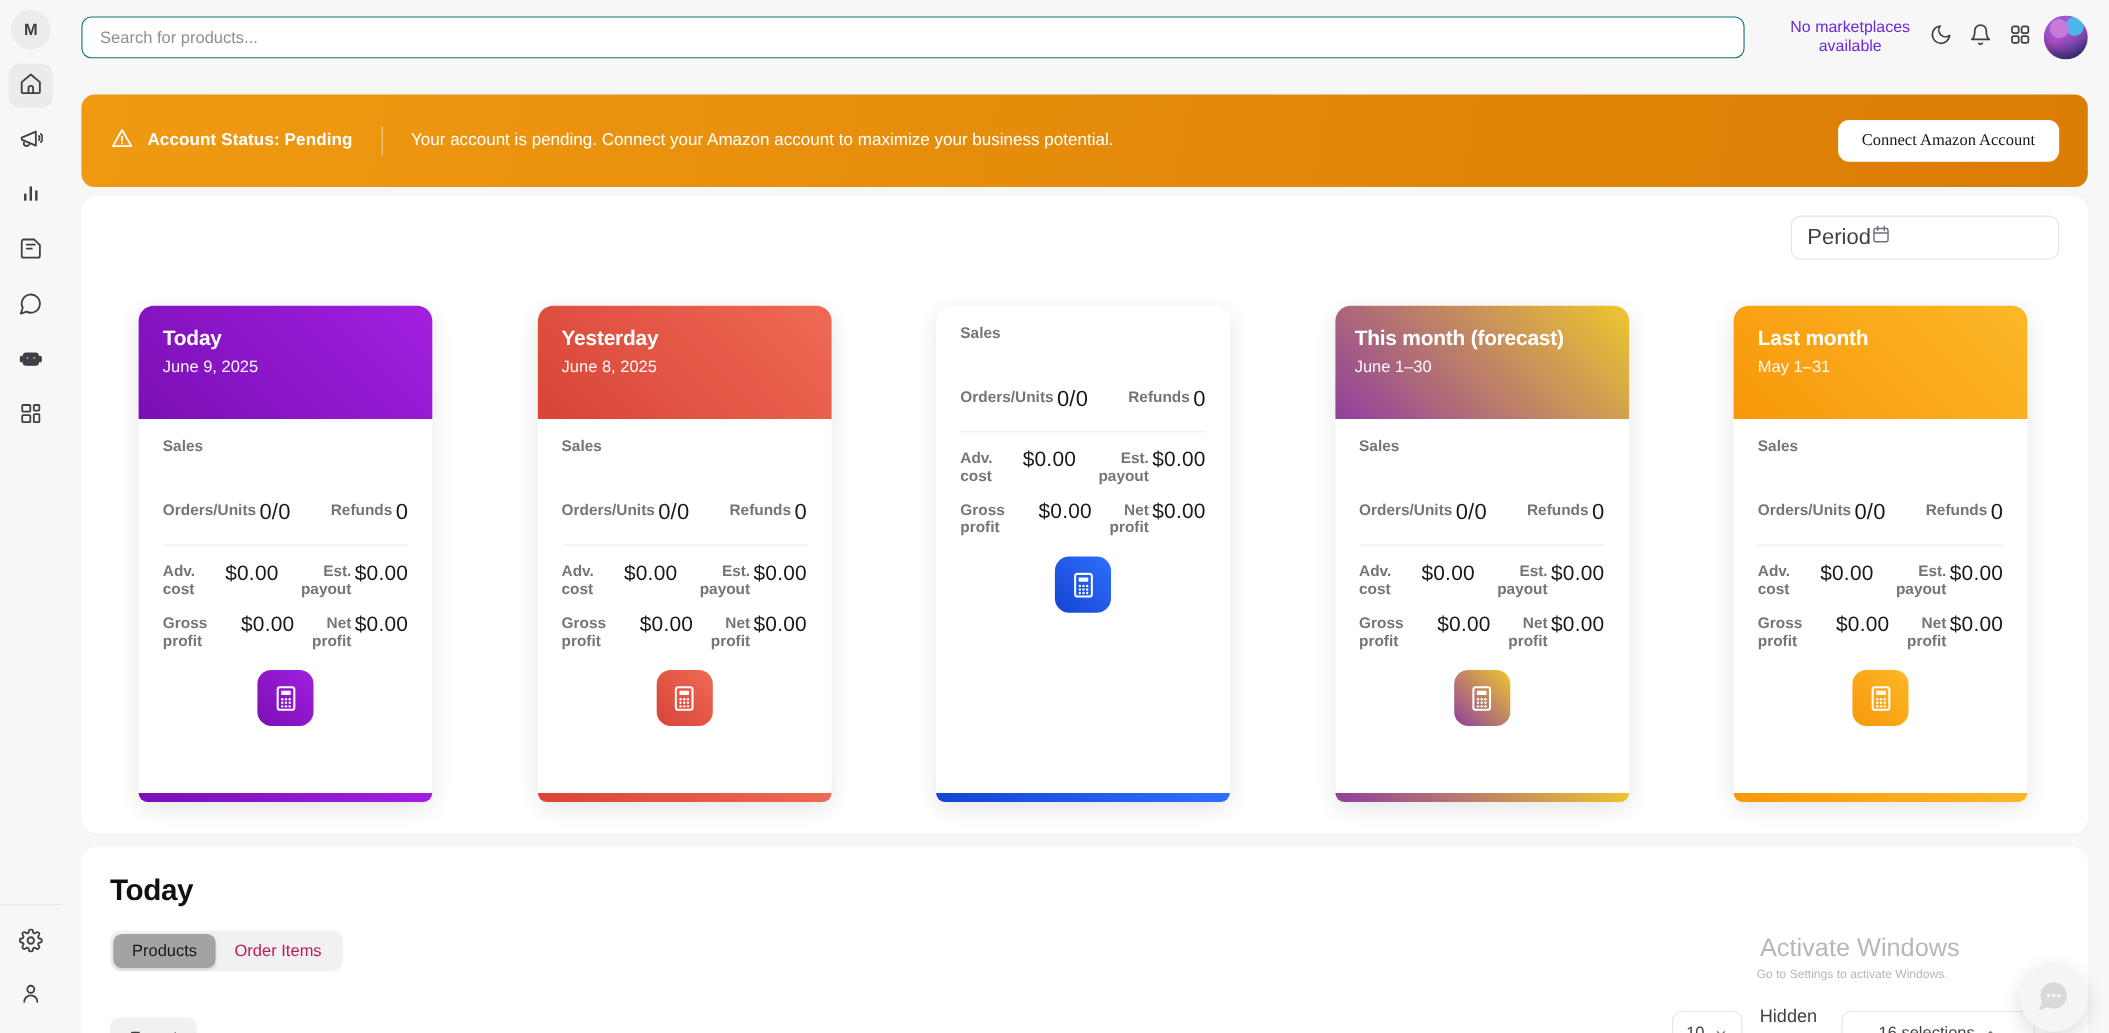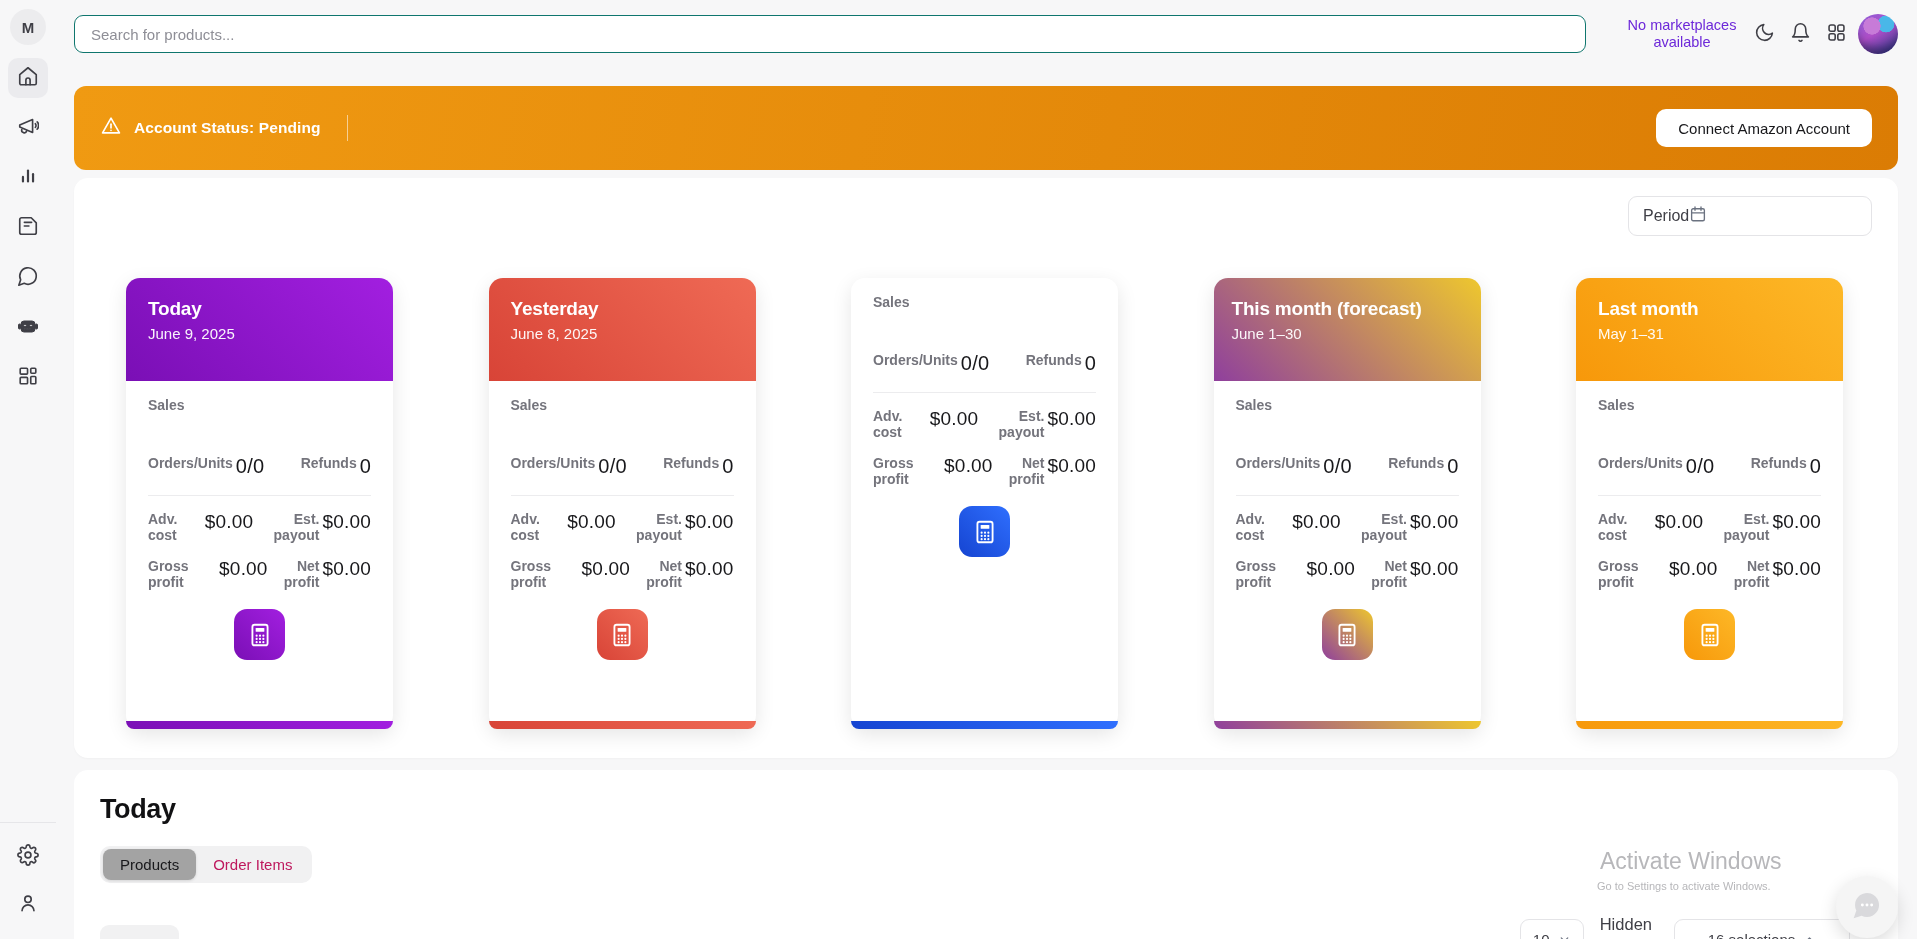--- a/index.html
+++ b/index.html
@@ -43,28 +43,28 @@
 
   
   .banner { margin-top:18px; height:84px; border-radius:12px;
     background:linear-gradient(100deg,#f09a12 0%, #db7c04 100%);
     display:flex; align-items:center; padding:0 26px; color:#fff; }
   .banner-status { font-size:15.5px; font-weight:bold; margin-left:12px; letter-spacing:.1px;}
   .banner-sep { width:1px; height:26px; background:rgba(255,255,255,.55); margin:0 26px; }
   .banner-msg { font-size:15.5px; }
   .banner-btn { margin-left:auto; background:#fff; color:#18181b; border:none;
     border-radius:10px; padding:0 22px; height:38px; font-size:15px; font-weight:500;
-    font-family:Liberation Sans, sans-serif; cursor:pointer;text-align:center; }
+    font-family:Liberation Serif, serif; cursor:pointer;text-align:center; }
 
   
   .panel { position:relative; margin-top:8px; background:#fff; border-radius:14px;
     height:580px; box-shadow:0 1px 2px rgba(0,0,0,.03); }
   .period { position:absolute; top:18px; right:26px; width:244px; height:40px;
     border:1px solid #e4e4e7; border-radius:9px; background:#fff; display:flex;
-    align-items:center; padding:0 14px; font-size:16px; color:#3f3f46; cursor:pointer; }
+    align-items:center; padding:0 14px; font-size:20px; color:#3f3f46; cursor:pointer; }
   .period svg { margin-left:auto; stroke:#6b7280; }
   .cards { position:absolute; left:52px; right:55px; top:100px;
     display:flex; justify-content:space-between; }
   .card { width:267px; height:451px; border-radius:14px; background:#fff;
     box-shadow:0 6px 20px rgba(0,0,0,.10); display:flex; flex-direction:column; }
   .card-head { height:103px; border-radius:14px 14px 0 0; padding:20px 22px; color:#fff; }
   .card-title { font-size:19px; font-weight:bold; letter-spacing:-.2px; }
   .card-date { font-size:15px; margin-top:5px; opacity:.95; }
   .card-body { padding:16px 22px 0; flex:1; display:flex; flex-direction:column; }
   .lbl { font-size:14px; color:#74747c;font-weight:bold; }
@@ -215,20 +215,21 @@
   </div>
 
   <div class="banner">
     <span><svg width="22" height="22" viewBox="0 0 24 24" fill="none" stroke="#fff" stroke-width="1.8" stroke-linecap="round" stroke-linejoin="round">
           <path d="M12 3.5 2.8 19.5h18.4L12 3.5Z"></path>
           <path d="M12 10v4.2"></path>
           <path d="M12 16.8h.01"></path>
         </svg></span>
     <span class="banner-status">Account Status: Pending</span>
     <span class="banner-sep"></span>
+    <span class="banner-msg">Your account is pending. Connect your Amazon account to maximize your business potential.</span>
     <button class="banner-btn">Connect Amazon Account</button>
   </div>
 
   <div class="panel">
     <div class="period">
       <span>Period</span>
       <span><svg width="18" height="18" viewBox="0 0 24 24" fill="none" stroke-width="1.8" stroke-linecap="round" stroke-linejoin="round">
             <rect x="3.5" y="5" width="17" height="16" rx="2"></rect>
             <path d="M8 2.5V7M16 2.5V7M3.5 10.5h17"></path>
           </svg></span>

